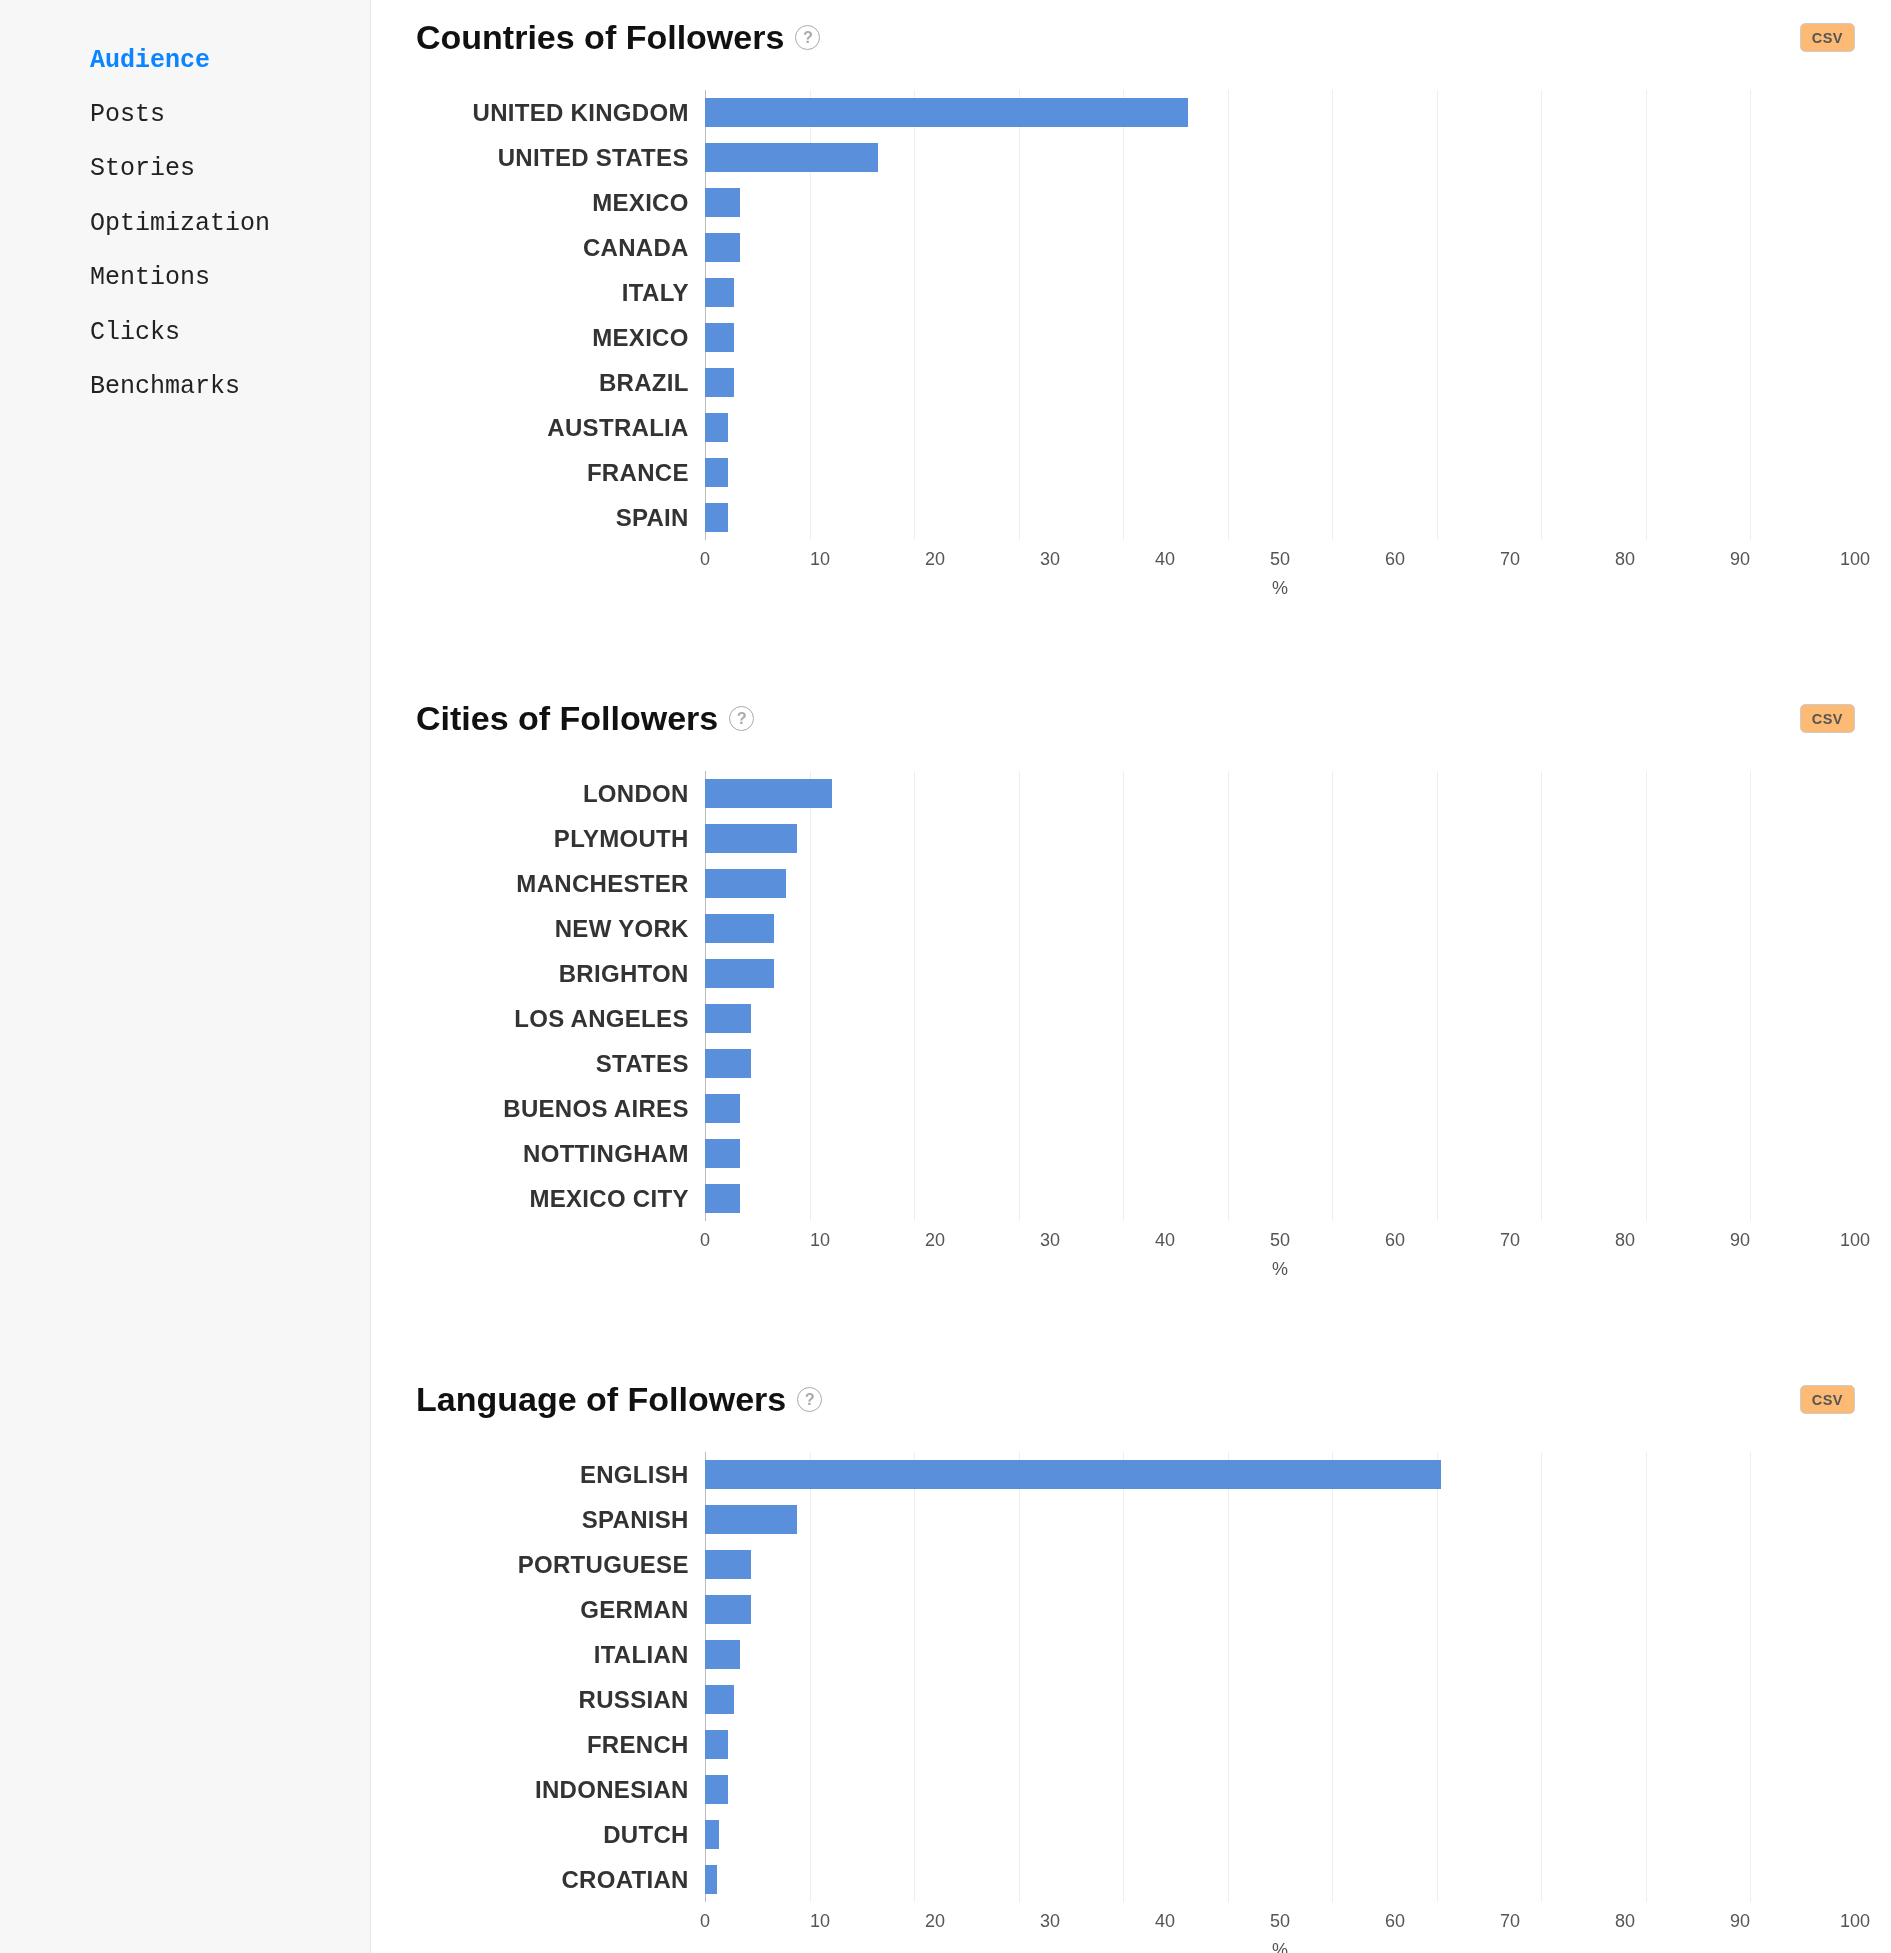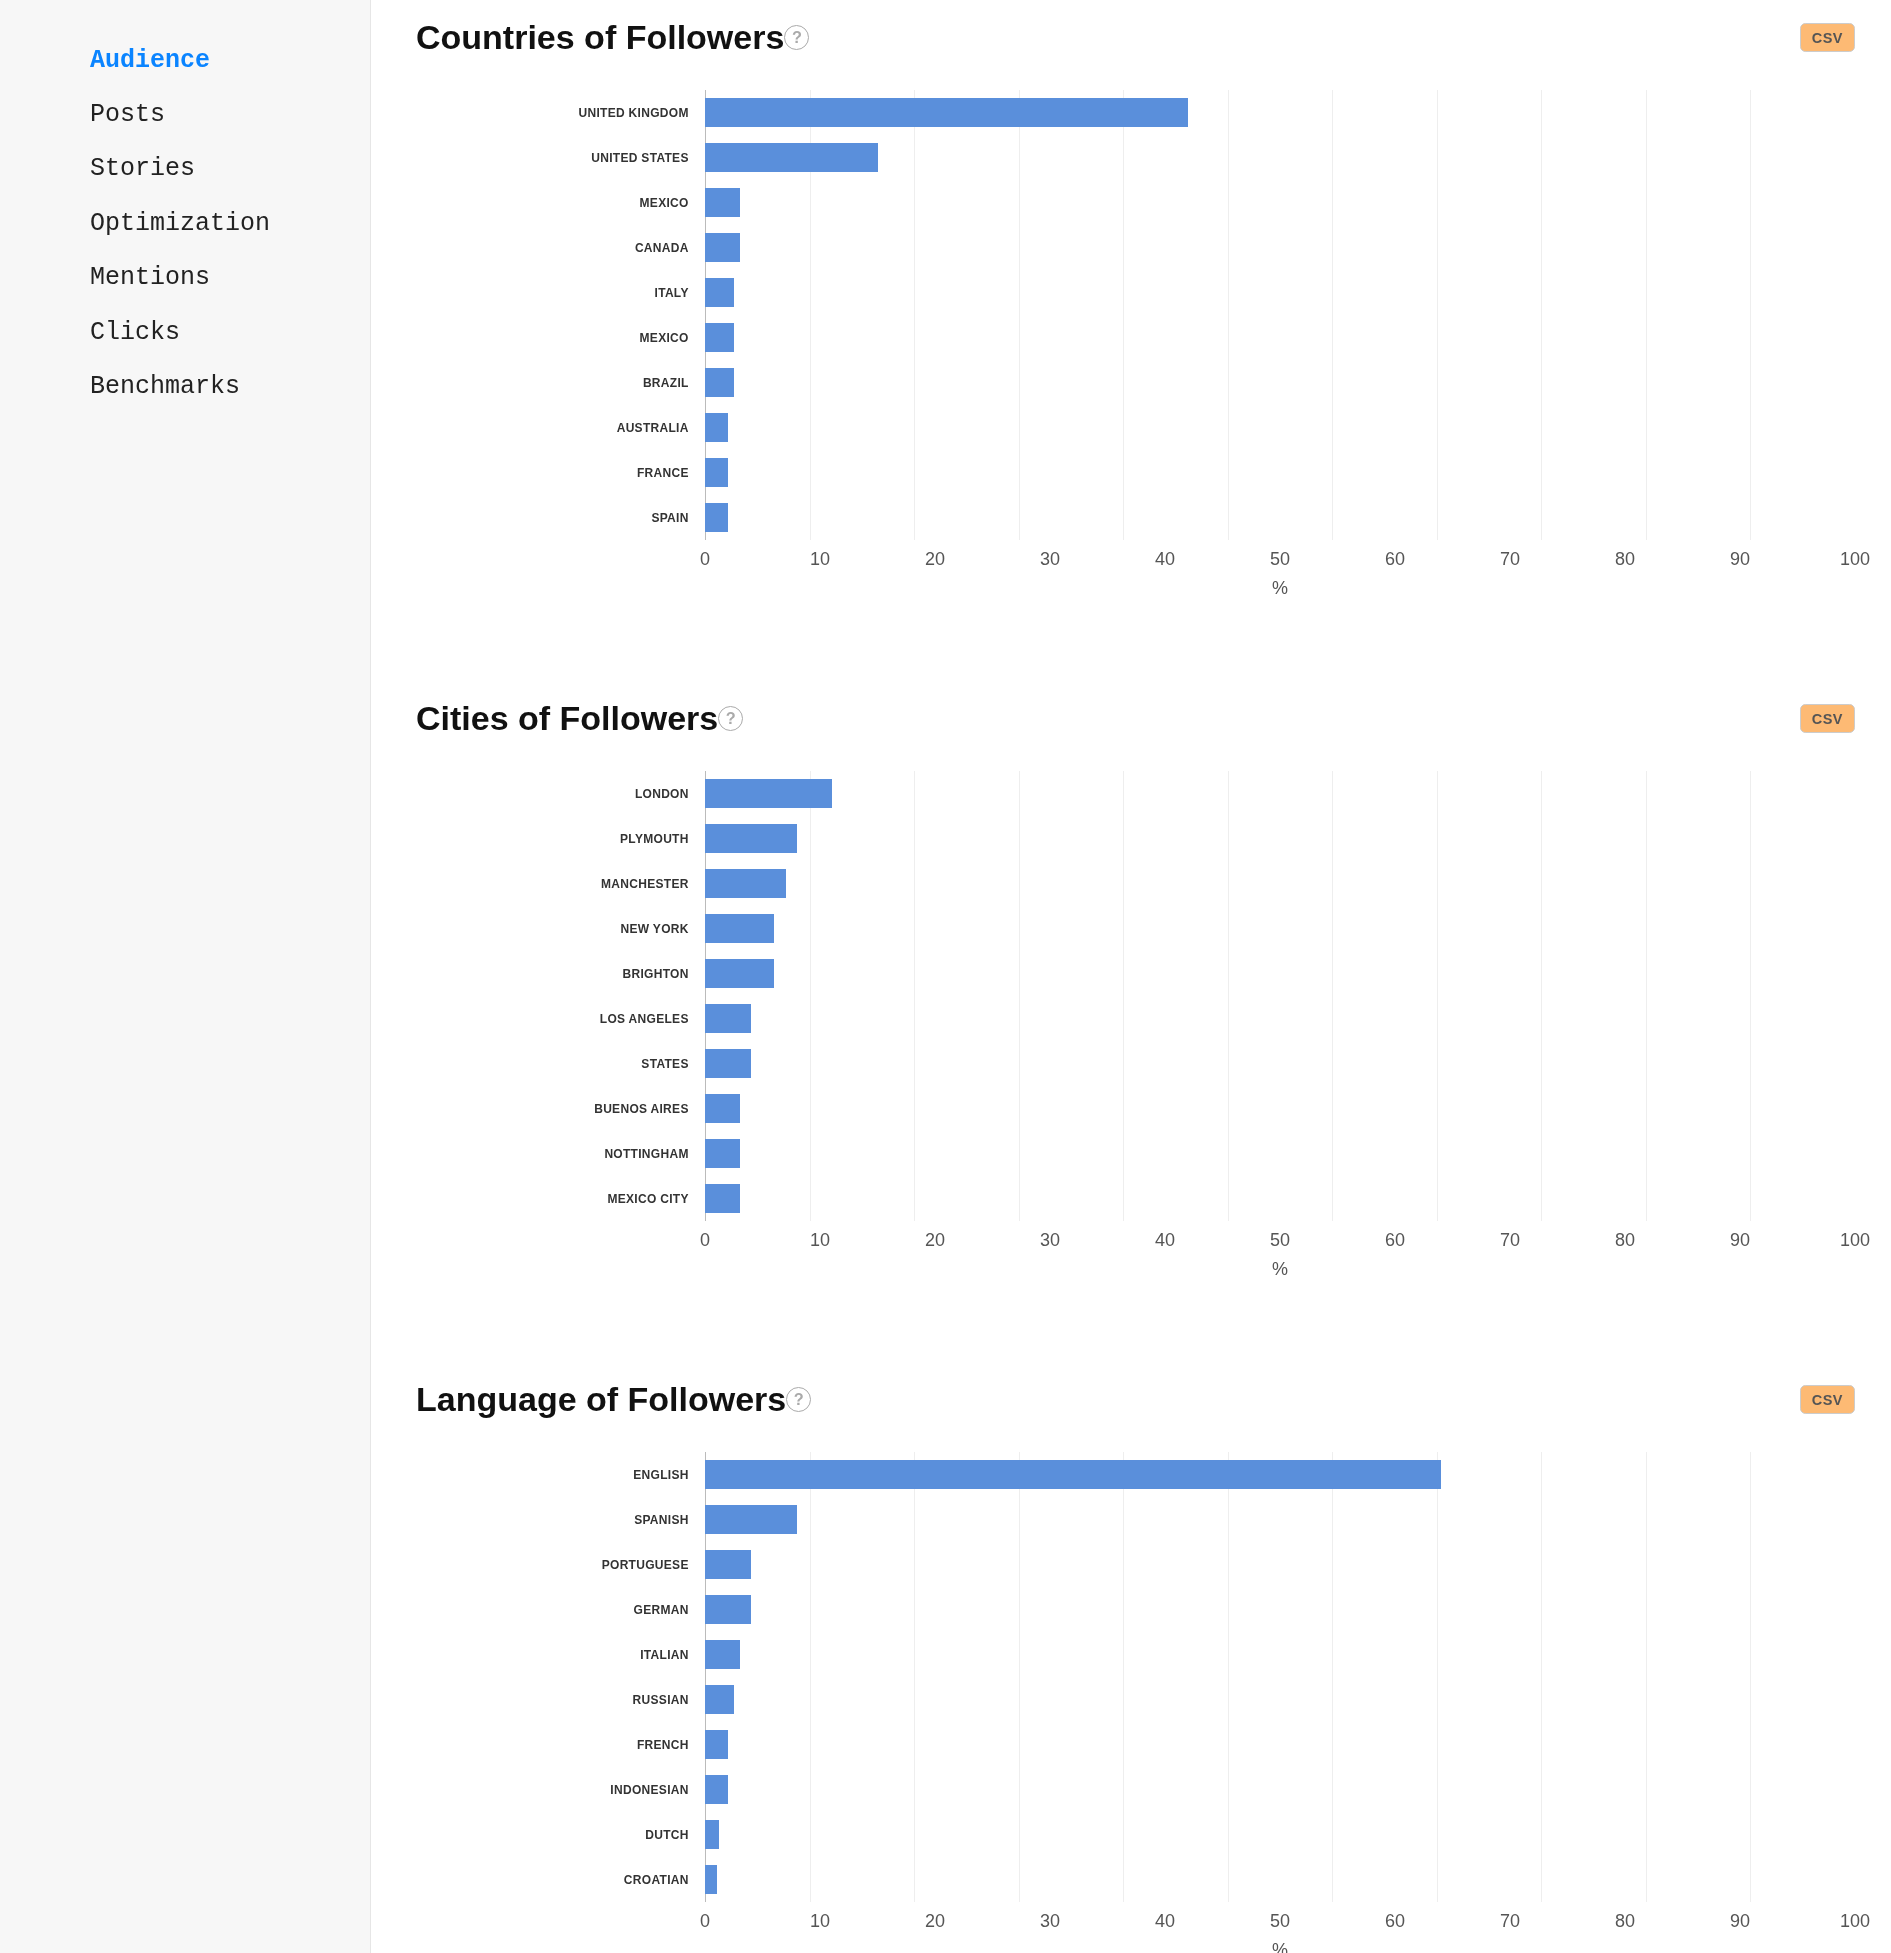--- a/index.html
+++ b/index.html
@@ -38,20 +38,21 @@
 }
 .chart-header {
   display: flex;
   align-items: center;
   justify-content: space-between;
   margin-bottom: 33px;
 }
 .chart-title-wrap {
   display: flex;
   align-items: center;
+  gap: 11px;
 }
 .chart-title {
   font-size: 34px;
   font-weight: 700;
   color: #111;
 }
 .help-icon {
   width: 25px;
   height: 25px;
   border: 1.8px solid #aaa;
@@ -83,21 +84,21 @@
   flex-shrink: 0;
   display: flex;
   flex-direction: column;
 }
 .bar-label {
   height: 45px;
   display: flex;
   align-items: center;
   justify-content: flex-end;
   padding-right: 16.3px;
-  font-size: 12px;
+  font-size: 24px;
   font-weight: 600;
   color: #333;
   letter-spacing: 0.3px;
 }
 .plot-col {
   flex: 1;
   position: relative;
 }
 .grid {
   position: absolute;

